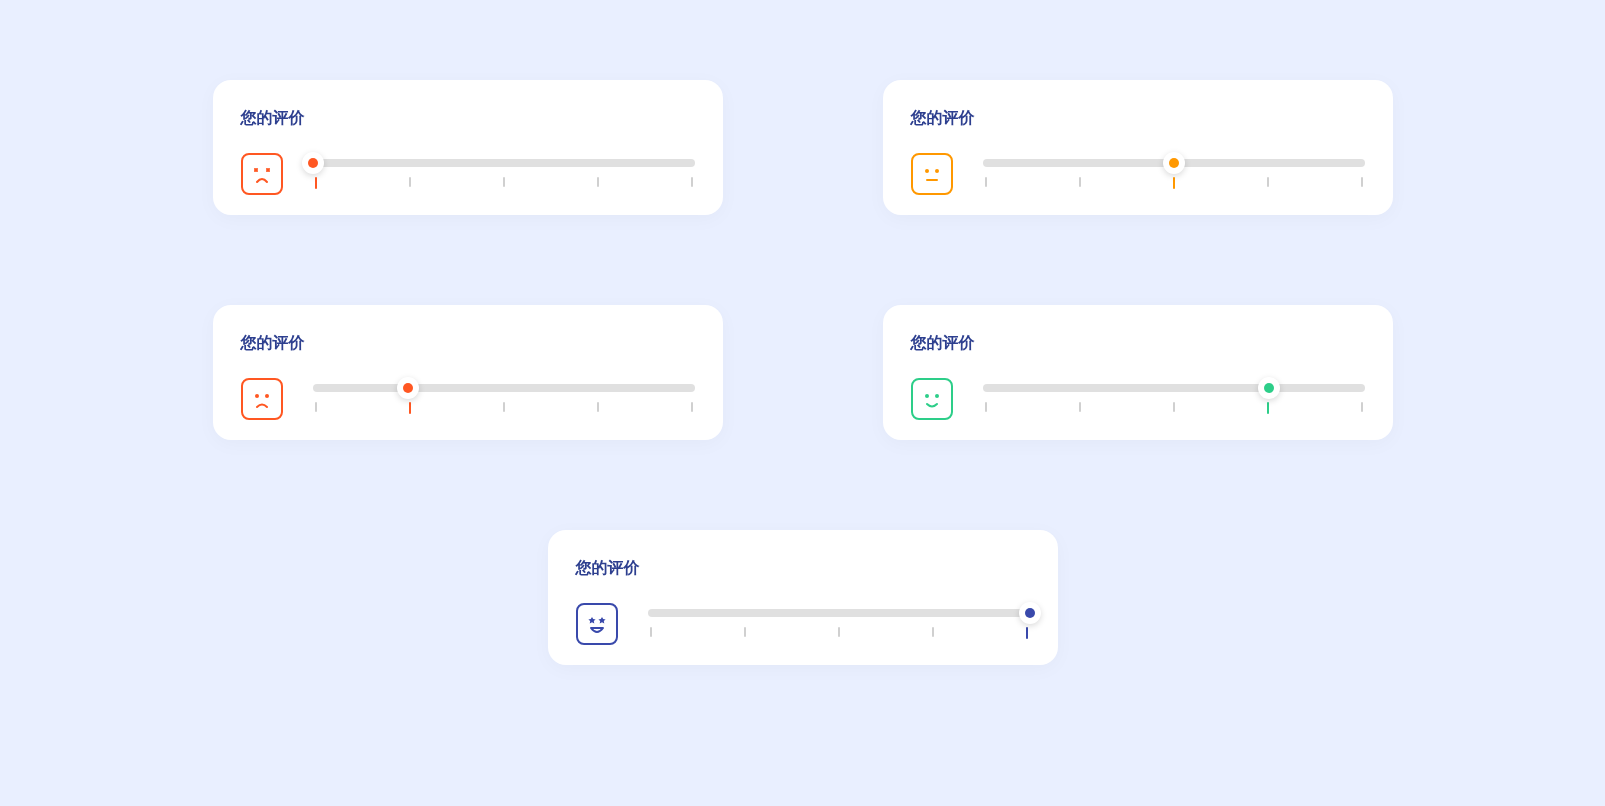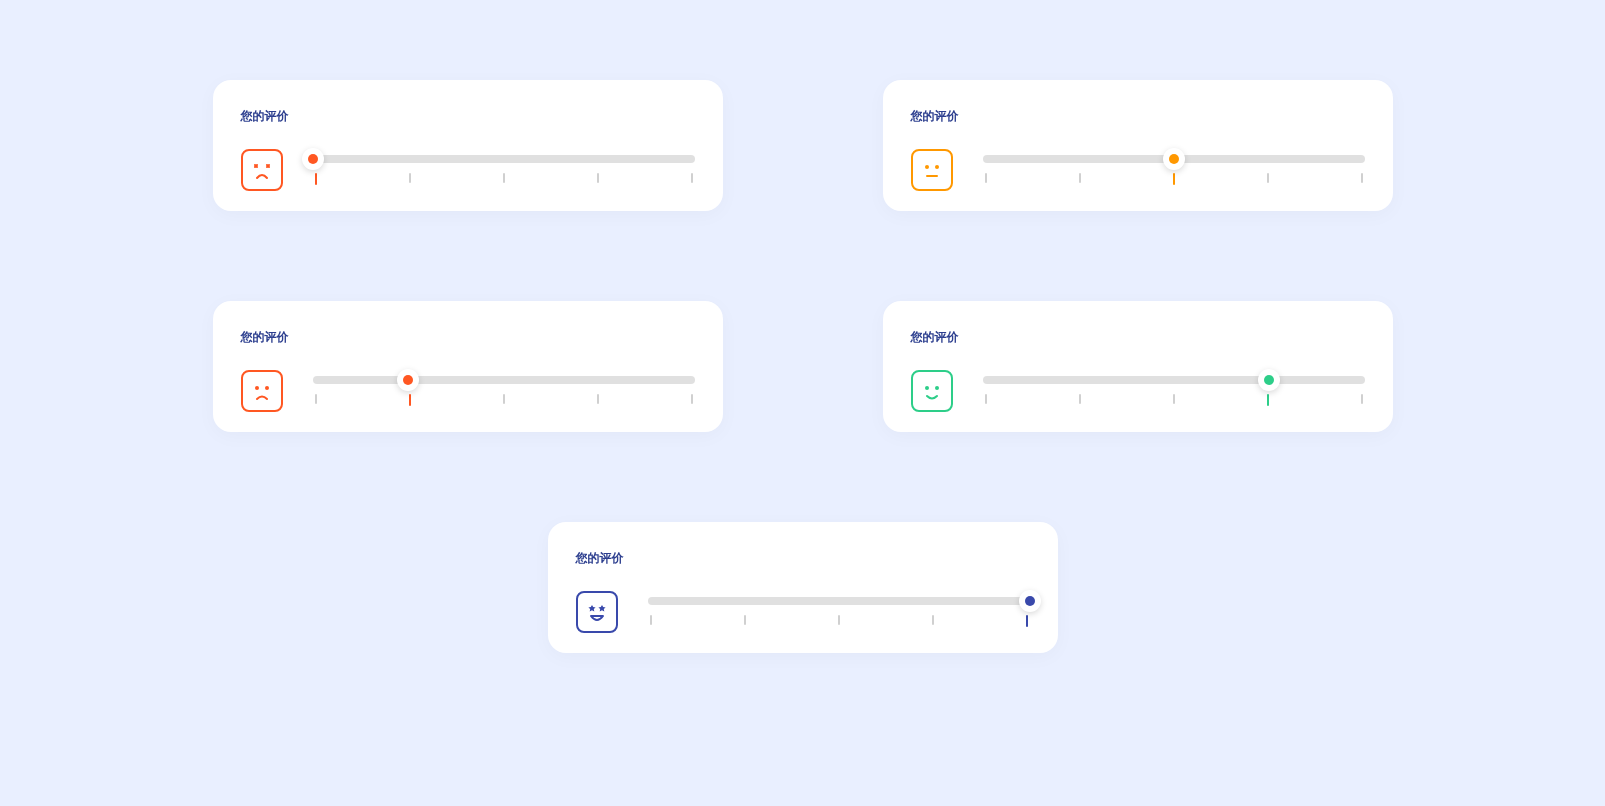--- a/index.html
+++ b/index.html
@@ -22,21 +22,21 @@
     }
     .card {
       background: #fff;
       border-radius: 18px;
       width: 510px;
       padding: 28px 28px 20px 28px;
       box-shadow: 0 4px 20px rgba(0,0,0,0.03);
     }
     .card-title {
       color: #2d3f8f;
-      font-size: 12px;
+      font-size: 16px;
       font-weight: 600;
       margin-bottom: 24px;
     }
     .slider-row {
       display: flex;
       align-items: center;
       gap: 30px;
     }
     .emoji-box {
       width: 42px;

